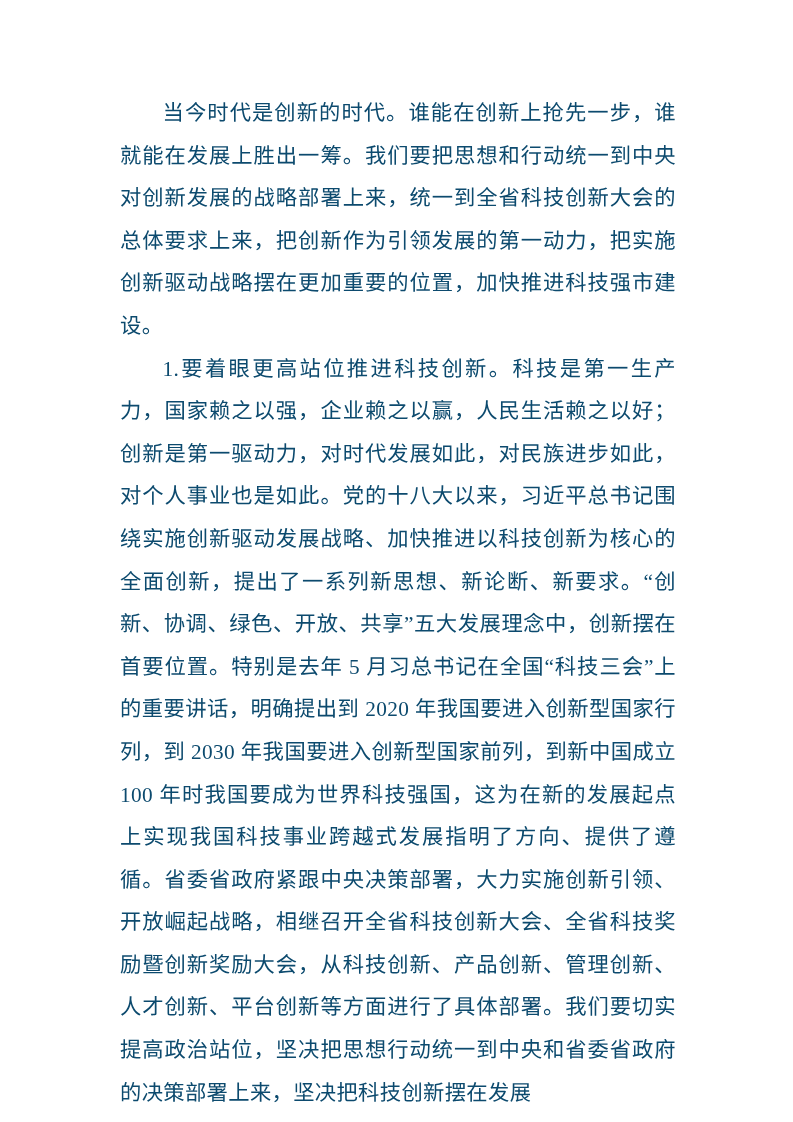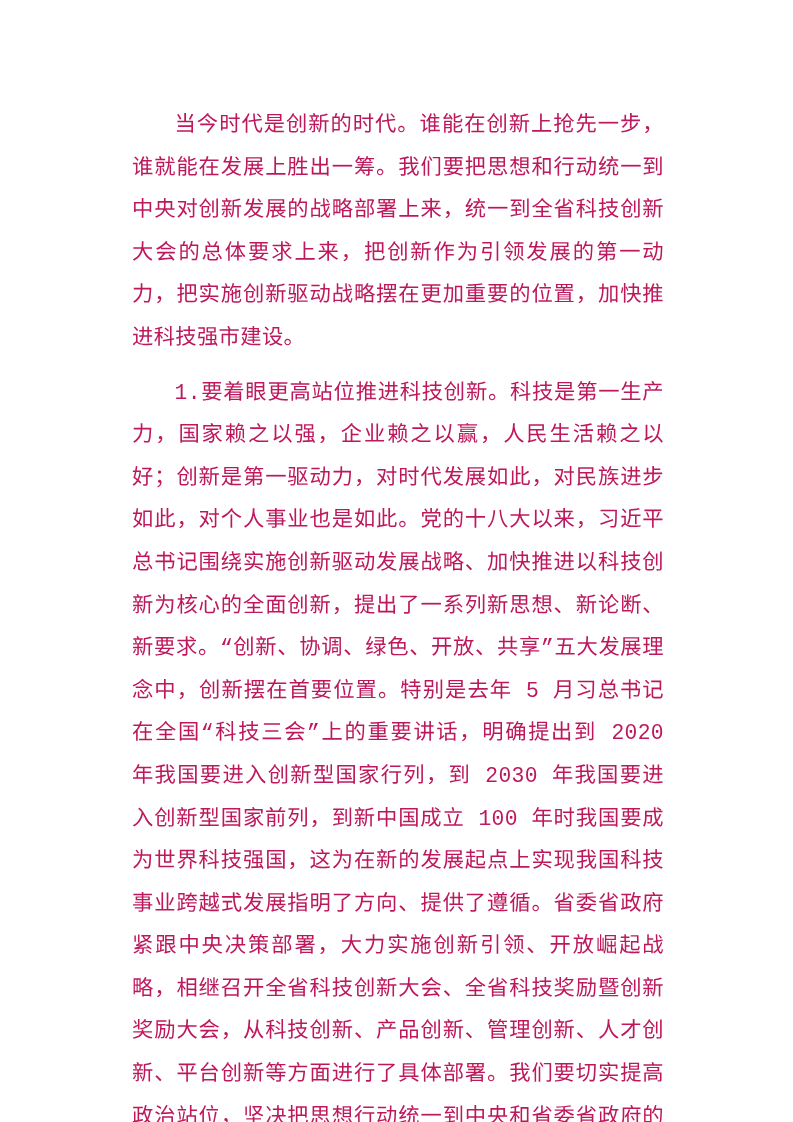--- a/index.html
+++ b/index.html
@@ -20,29 +20,29 @@
   }
 
   .doc-body {
     position: absolute;
     left: 120px;
     top: 92px;
     width: 556px;
   }
 
   .para {
-    margin: 12px;
+    margin: 0;
     padding: 0;
     text-indent: 2em;
     text-align: justify;
     text-justify: inter-ideograph;
-    font-family: Liberation Mono, monospace;
+    font-family: Liberation Serif, serif;
     font-size: 21.3px;
     line-height: 42.6px;
-    color: #be185d;
+    color: #0c4a6e;
     letter-spacing: 0.35px;
     -webkit-font-smoothing: antialiased;
     word-break: break-all;
   }
 
   .para + .para {
     margin-top: 0;
   }
 </style>
 </head>

